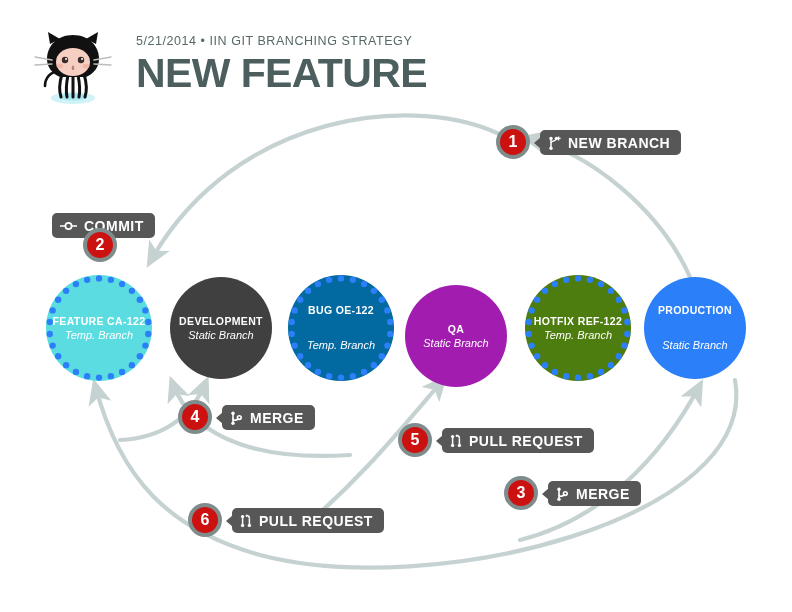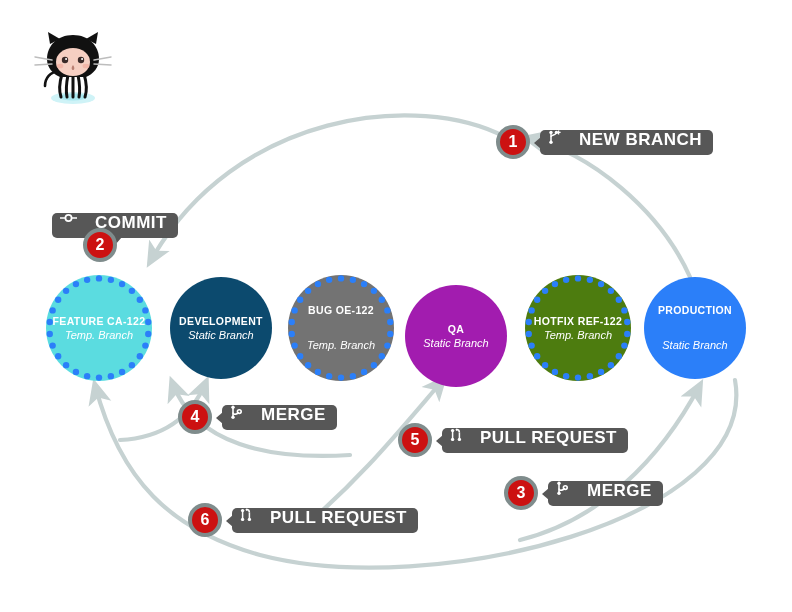--- a/index.html
+++ b/index.html
@@ -39,22 +39,22 @@
   .badge-group{position:absolute;}
   .badge{
     position:absolute;width:34px;height:34px;border-radius:50%;
     background:#CC1111;border:4px solid #7F8C8C;box-sizing:border-box;
     color:#ffffff;font-size:16px;font-weight:bold;
     display:flex;align-items:center;justify-content:center;
     z-index:6;
   }
   .pill{
     position:absolute;height:25px;border-radius:5px;background:#575757;
-    display:flex;padding:0 11px 0 8px;gap:18px;
-    color:#ffffff;font-size:17px;font-weight:bold;letter-spacing:0.5px;
+    display:flex;align-items:center;padding:0 11px 0 8px;gap:7px;
+    color:#ffffff;font-size:14px;font-weight:bold;letter-spacing:0.5px;
     white-space:nowrap;z-index:5;
   }
   .pill.left-tail::before{
     content:"";position:absolute;left:-6px;top:50%;transform:translateY(-50%);
     border-top:6px solid transparent;border-bottom:6px solid transparent;
     border-right:7px solid #575757;
   }
   .pill.down-tail::after{
     content:"";position:absolute;left:50%;bottom:-7px;transform:translateX(-50%);
     border-left:7px solid transparent;border-right:7px solid transparent;
@@ -119,20 +119,24 @@
       <ellipse cx="54" cy="38" rx="3.4" ry="2.3" fill="#F2AFA0" opacity="0.75"></ellipse>
       <path d="M41,37 C39,39.5 39.5,42 41,42 C42.5,42 43,39.5 41,37 Z" fill="#B97F72"></path>
 
       <g stroke="#BDBDBD" stroke-width="1.5" stroke-linecap="round">
         <path d="M20,32 L3,29"></path>
           <path d="M20,36 L3,37"></path>
         <path d="M62,32 L79,29"></path>
           <path d="M62,36 L79,37"></path>
       </g>
     </svg>
+    <div class="hdr-text">
+      <div class="kicker">5/21/2014 • IIN GIT BRANCHING STRATEGY</div>
+      <div class="title">NEW FEATURE</div>
+    </div>
   </div>
 
   <div id="branches">
       <div class="circle temp" style="left: 46px; top: 275px; height: 106px; width: 106px; background: rgb(91, 220, 224);">
         <svg width="106" height="106" style="position: absolute; left: 0px; top: 0px;">
           <circle cx="53" cy="3.3999999999999986" r="3.2" fill="#2B7FF9"></circle>
           <circle cx="64.87005694866286" cy="4.84128585566782" r="3.2" fill="#2B7FF9"></circle>
           <circle cx="76.05026933337092" cy="9.081381127600785" r="3.2" fill="#2B7FF9"></circle>
           <circle cx="85.89088384874344" cy="15.873866890713387" r="3.2" fill="#2B7FF9"></circle>
           <circle cx="93.81999974832536" cy="24.823988562134677" r="3.2" fill="#2B7FF9"></circle>
@@ -154,25 +158,25 @@
           <circle cx="3.7616398447365214" cy="47.02138065933597" r="3.2" fill="#2B7FF9"></circle>
           <circle cx="6.623194362803424" cy="35.411597602690236" r="3.2" fill="#2B7FF9"></circle>
           <circle cx="12.180000251674642" cy="24.823988562134684" r="3.2" fill="#2B7FF9"></circle>
           <circle cx="20.109116151256544" cy="15.873866890713394" r="3.2" fill="#2B7FF9"></circle>
           <circle cx="29.94973066662909" cy="9.081381127600778" r="3.2" fill="#2B7FF9"></circle>
           <circle cx="41.129943051337136" cy="4.84128585566782" r="3.2" fill="#2B7FF9"></circle>
         </svg>
         <div class="c-name">FEATURE CA-122</div>
         <div class="c-sub">Temp. Branch</div>
       </div>
-      <div class="circle static" style="left: 170px; top: 277px; height: 102px; width: 102px; background: #0c4a6e;">
+      <div class="circle static" style="left: 170px; top: 277px; height: 102px; width: 102px; background: #404040;">
         <div class="c-name">DEVELOPMENT</div>
         <div class="c-sub">Static Branch</div>
       </div>
-      <div class="circle temp" style="left: 288px; top: 275px; height: 106px; width: 106px; background: #737373; gap: 21px;">
+      <div class="circle temp" style="left: 288px; top: 275px; height: 106px; width: 106px; background: #0369a1; gap: 21px;">
         <svg width="106" height="106" style="position: absolute; left: 0px; top: 0px;">
           <circle cx="53" cy="3.3999999999999986" r="3.2" fill="#2B7FF9"></circle>
           <circle cx="64.87005694866286" cy="4.84128585566782" r="3.2" fill="#2B7FF9"></circle>
           <circle cx="76.05026933337092" cy="9.081381127600785" r="3.2" fill="#2B7FF9"></circle>
           <circle cx="85.89088384874344" cy="15.873866890713387" r="3.2" fill="#2B7FF9"></circle>
           <circle cx="93.81999974832536" cy="24.823988562134677" r="3.2" fill="#2B7FF9"></circle>
           <circle cx="99.37680563719658" cy="35.411597602690236" r="3.2" fill="#2B7FF9"></circle>
           <circle cx="102.23836015526348" cy="47.02138065933598" r="3.2" fill="#2B7FF9"></circle>
           <circle cx="102.23836015526348" cy="58.97861934066402" r="3.2" fill="#2B7FF9"></circle>
           <circle cx="99.37680563719658" cy="70.58840239730978" r="3.2" fill="#2B7FF9"></circle>

